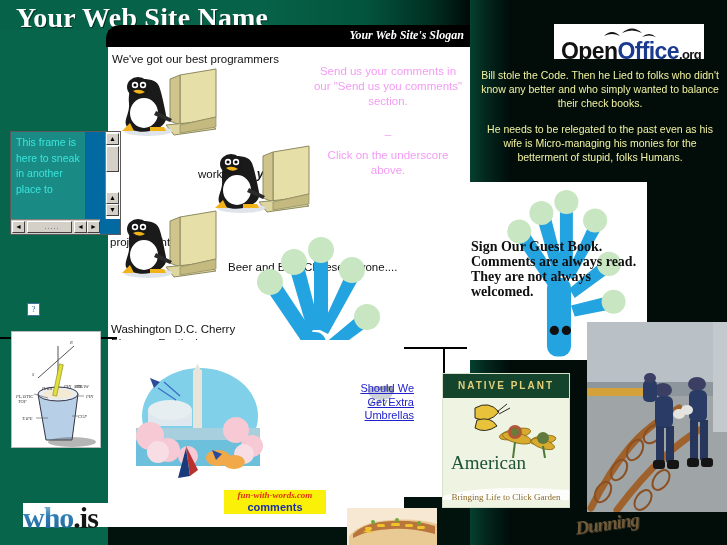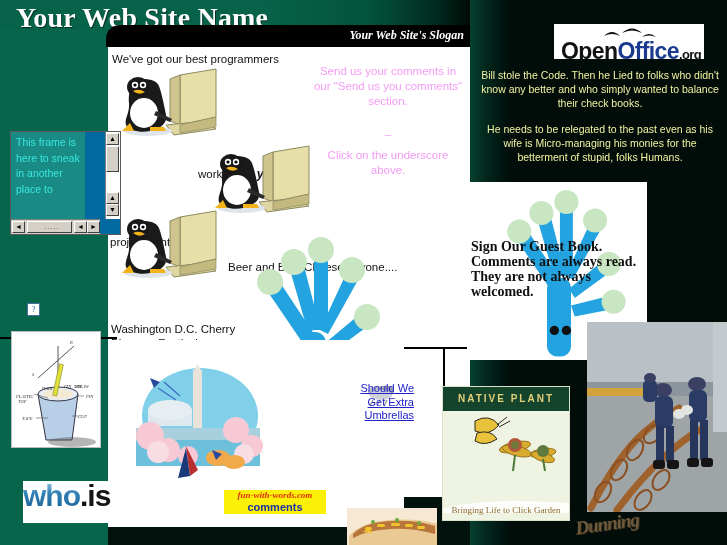--- a/index.html
+++ b/index.html
@@ -175,24 +175,24 @@
   
   .cup-diagram {
     position: absolute; left: 11px; top: 331px;
     width: 90px; height: 117px;
     background: #ffffff;
     border: 1px solid #bbb; box-sizing: border-box;
   }
 
   
   .whois {
-    position: absolute; left: 23px; top: 481px;
-    width: 125px; height: 42px;
+    position: absolute; left: 23px; top: 503px;
+    width: 125px; height: 24px;
     background: #ffffff;
-    font-family: Liberation Sans, sans-serif;
+    font-family: Liberation Serif, serif;
     font-size: 30px; font-weight: 700; line-height: 30px;
     letter-spacing: -1px;
   }
   .whois .who {
     background: linear-gradient(to bottom, #a8cde8 0%, #2f7fb5 45%, #1b5f92 100%);
     -webkit-background-clip: text; background-clip: text; color: transparent;
   }
   .whois .dotis { color: #151515; }
 
   
@@ -237,21 +237,21 @@
     position: absolute; left: 356px; top: 382px; width: 58px;
     text-align: right;
     font-family: "Liberation Sans", sans-serif;
     font-size: 11px; color: #2222cc; line-height: 13.5px;
     text-decoration: underline; cursor: pointer;
   }
   .cloud-icon { position: absolute; left: 365px; top: 383px; }
 
   
   .native-banner {
-    position: absolute; left: 443px; top: 387px;
+    position: absolute; left: 443px; top: 374px;
     width: 126px; height: 133px;
     background: #eef3e2; overflow: hidden;
     box-shadow: 0 0 0 1px #d9e0cc;
   }
   .np-header {
     position: absolute; left:0; top:0; width:126px; height:24px;
     background: #14452c;
     color: #e2cf7a; font-family: "Liberation Sans", sans-serif;
     font-size: 10px; letter-spacing: 2px; font-weight: 700;
     text-align: center; line-height: 24px;
@@ -522,20 +522,21 @@
         <path d="M18 8 Q32 0 42 12 Q32 24 18 18 Z"></path>
         <path d="M20 20 Q34 16 40 26 Q28 34 18 28 Z"></path>
       </g>
       <line x1="40" y1="12" x2="50" y2="4" stroke="#2a2a20" stroke-width="1"></line>
       <line x1="42" y1="14" x2="53" y2="8" stroke="#2a2a20" stroke-width="1"></line>
       <g stroke="#4a7a35" stroke-width="2" fill="none">
         <path d="M58 42 L56 58"></path>
           <path d="M86 46 L88 58"></path>
       </g>
     </svg>
+    <div class="np-american">American</div>
     <svg style="position:absolute;left:0;top:110px;" width="126" height="16" viewBox="0 0 126 16">
       <path d="M0 12 Q40 0 126 6 L126 16 L0 16 Z" fill="#ffffff" opacity=".85"></path>
     </svg>
     <div class="np-tag">Bringing Life to Click Garden</div>
   </div>
 
   <div class="anagram">
     <div class="ana-1">fun-with-words.com</div>
     <div class="ana-2">comments</div>
   </div>

